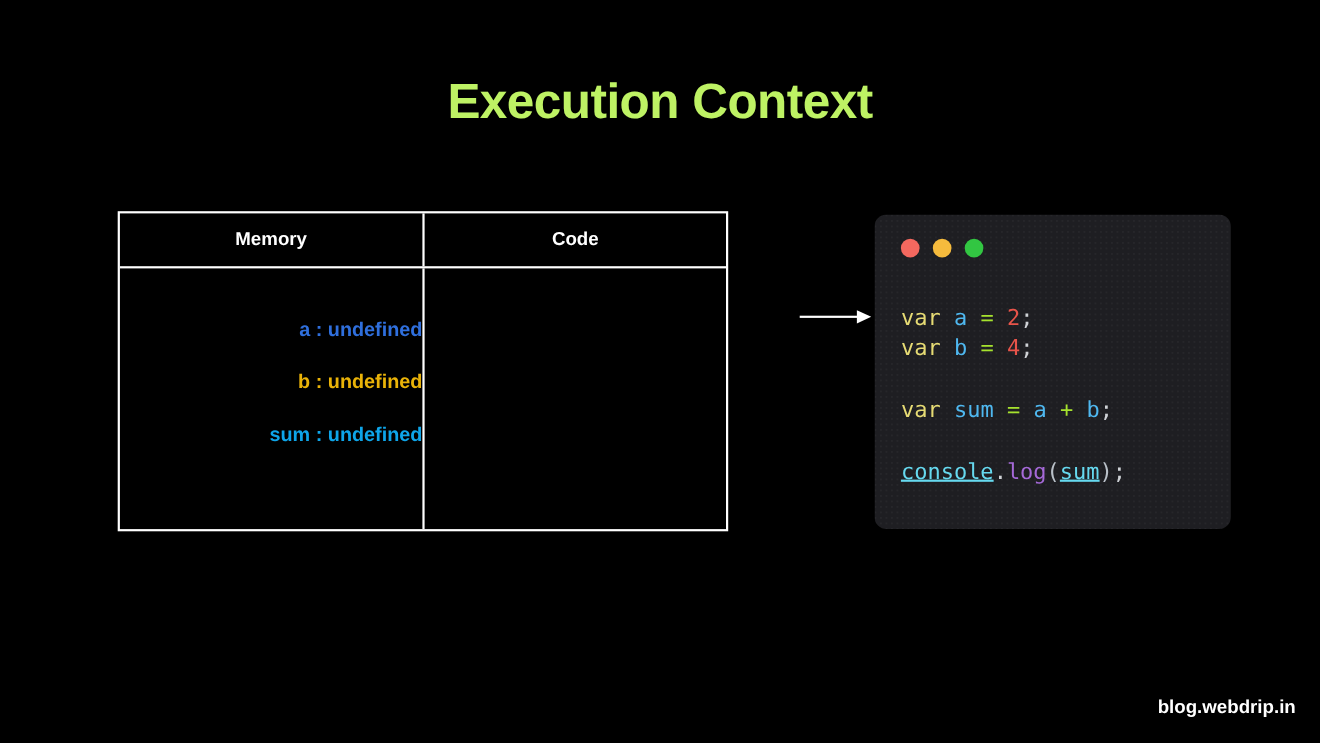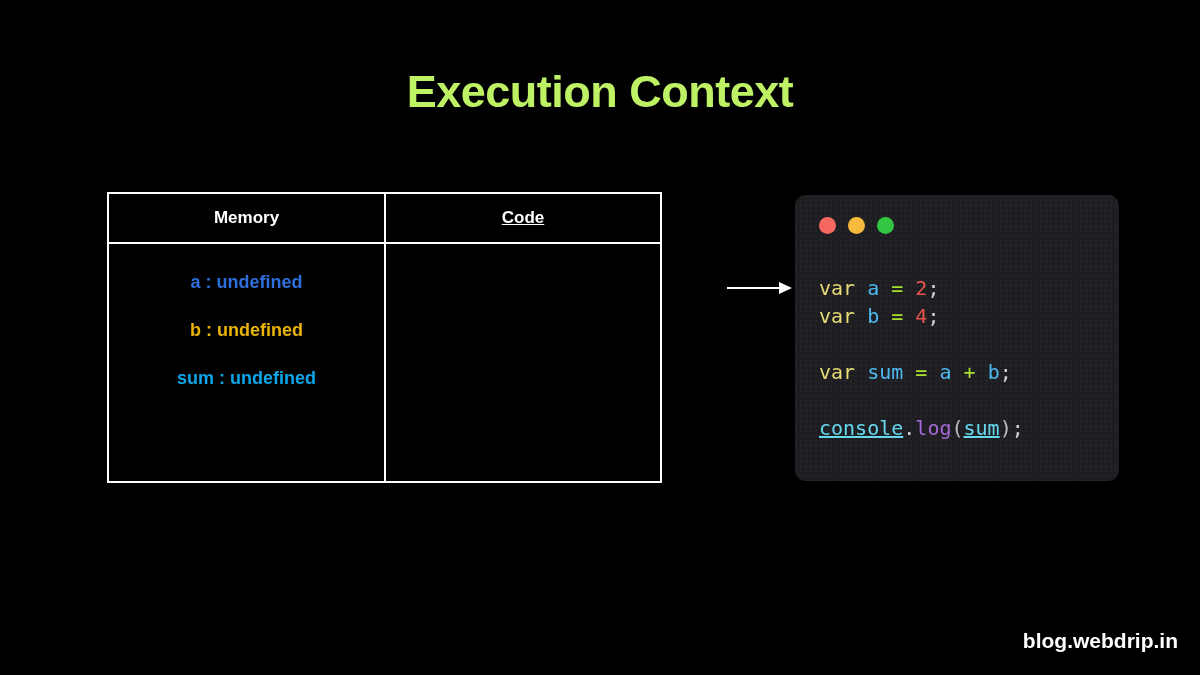--- a/index.html
+++ b/index.html
@@ -58,36 +58,35 @@
     display: flex;
     align-items: center;
     justify-content: center;
   }
   .col-code {
     flex: 1 1 auto;
     box-sizing: border-box;
     display: flex;
     align-items: center;
     justify-content: center;
-    text-decoration: underline;
   }
   .ec-head .col-memory,
   .ec-head .col-code {
     font-size: 17px;
     font-weight: bold;
     color: #ffffff;
   }
 
   .mem-list {
     width: 100%;
     display: flex;
     flex-direction: column;
-    align-items: center;
+    align-items: flex-end;
     justify-content: flex-start;
-    padding-top: 28px;
+    padding-top: 45px;
     box-sizing: border-box;
     height: 100%;
   }
   .mem-row {
     font-size: 18px;
     font-weight: bold;
     margin-bottom: 27px;
     white-space: pre;
   }
   .code-body-empty {
@@ -164,21 +163,21 @@
   .tok-punc    { color: #cfd2d6; }
   .tok-obj     { color: #66d9ef; text-decoration: underline; }
   .tok-method  { color: #a569d8; }
   .tok-paren   { color: #b9c0c8; }
 
   
   .watermark {
     position: absolute;
     right: 22px;
     bottom: 22px;
-    font-size: 21px;
+    font-size: 17px;
     font-weight: bold;
     color: #ffffff;
   }
 </style>
 </head>
 <body style="background: rgb(0, 0, 0);">
 
 <div class="slide-title">Execution Context</div>
 
 <div class="ec-table">

